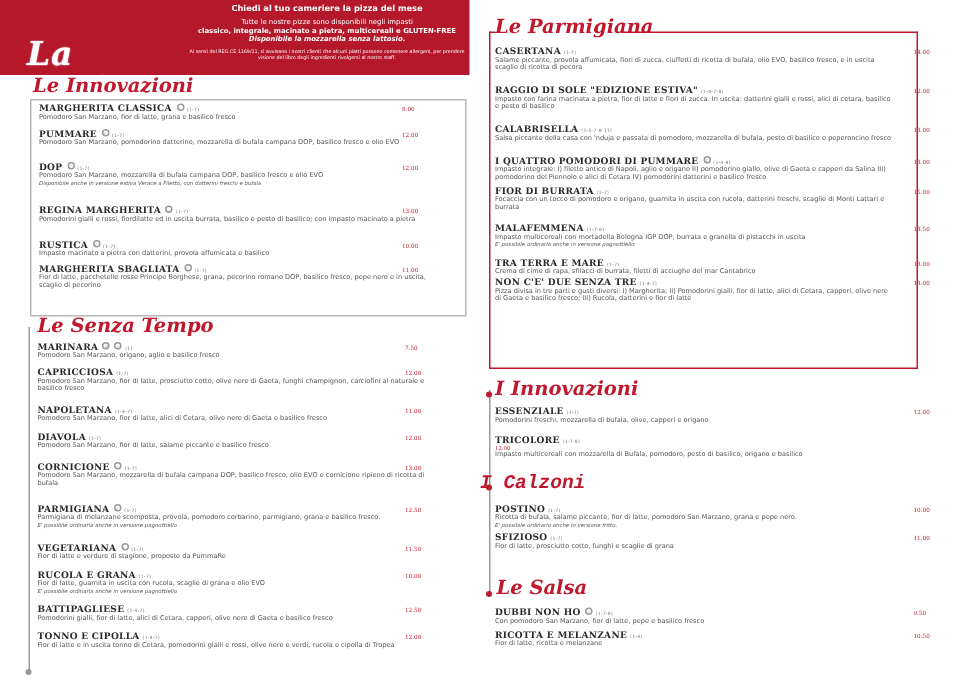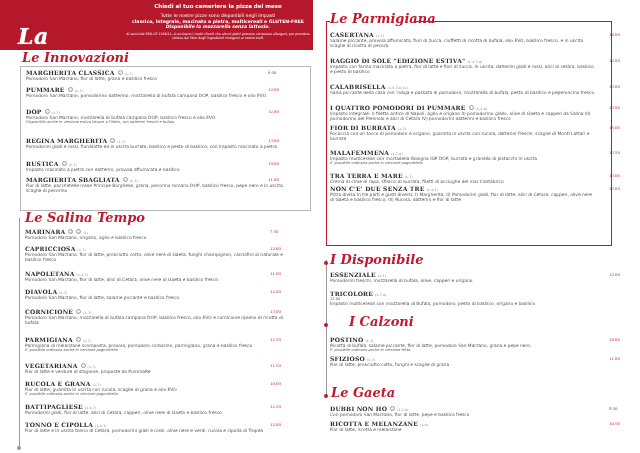--- a/index.html
+++ b/index.html
@@ -104,21 +104,21 @@
     </div>
     <div class="item" style="left: 26px; top: 176px; width: 262px;">
       <div class="name"><span>MARGHERITA SBAGLIATA</span><span class="icon">✓</span><span class="allergens">(1-7)</span></div>
       <div class="desc" style="width: 270px;">Fior di latte, pacchetelle rosse Principe Borghese, grana, pecorino romano DOP, basilico fresco, pepe nero e in uscita, scaglie di pecorino</div>
       <span class="price" style="left: 242px;">11.00</span>
     </div>
   </div>
 
 <div class="vline" style="left:19px; top:218px; height:230px;"></div>
 <div class="dot grey" style="left:17px; top:446px;"></div>
-<div class="section-title" style="left:25px; top:210px;">Le Salina Tempo</div>
+<div class="section-title" style="left:25px; top:210px;">Le Senza Tempo</div>
 <div id="sec-senza">
     <div class="item" style="left: 25px; top: 228px; width: 265px;">
       <div class="name"><span>MARINARA</span><span class="icon">V</span><span class="icon">✓</span><span class="allergens">(1)</span></div>
       <div class="desc" style="width: 270px;">Pomodoro San Marzano, origano, aglio e basilico fresco</div>
       <span class="price" style="left: 245px;">7.50</span>
     </div>
     <div class="item" style="left: 25px; top: 245px; width: 265px;">
       <div class="name"><span>CAPRICCIOSA</span><span class="allergens">(1-7)</span></div>
       <div class="desc" style="width: 270px;">Pomodoro San Marzano, fior di latte, prosciutto cotto, olive nere di Gaeta, funghi champignon, carciofini al naturale e basilico fresco</div>
       <span class="price" style="left: 245px;">12.00</span>
@@ -210,52 +210,52 @@
     </div>
     <div class="item" style="left: 330px; top: 185px; width: 299px;">
       <div class="name"><span>NON C'E' DUE SENZA TRE</span><span class="allergens">(1-4-7)</span></div>
       <div class="desc" style="width: 265px;">Pizza divisa in tre parti e gusti diversi: I) Margherita; II) Pomodorini gialli, fior di latte, alici di Cetara, capperi, olive nere di Gaeta e basilico fresco; III) Rucola, datterini e fior di latte</div>
       <span class="price" style="left: 279px;">13.00</span>
     </div>
   </div>
 
 <div class="vline" style="left:326px; top:260px; height:135px;"></div>
 <div class="dot" style="left:324px; top:261px;"></div>
-<div class="section-title" style="left:330px; top:252px;">I Disponibile</div>
+<div class="section-title" style="left:330px; top:252px;">I Innovazioni</div>
 <div id="sec-pagn">
     <div class="item" style="left: 330px; top: 271px; width: 299px;">
       <div class="name"><span>ESSENZIALE</span><span class="allergens">(1-7)</span></div>
       <div class="desc" style="width: 260px;">Pomodorini freschi, mozzarella di bufala, olive, capperi e origano</div>
       <span class="price" style="left: 279px;">12.00</span>
     </div>
     <div class="item" style="left: 330px; top: 290px; width: 299px;">
       <div class="name"><span>TRICOLORE</span><span class="allergens">(1-7-8)</span></div>
       <span class="price-inline">12.00</span>
       <div class="desc" style="width: 260px;">Impasto multicereali con mozzarella di Bufala, pomodoro, pesto di basilico, origano e basilico</div>
     </div>
   </div>
 
 <div class="dot" style="left:324px; top:323px;"></div>
-<div class="section-title" style="left:349px; top:314px;">I Calzoni</div>
+<div class="section-title" style="left:320px; top:314px;font-family:Liberation Mono, monospace;">I Calzoni</div>
 <div id="sec-calz">
     <div class="item" style="left: 330px; top: 336px; width: 299px;">
       <div class="name"><span>POSTINO</span><span class="allergens">(1-7)</span></div>
       <div class="desc" style="width: 260px;">Ricotta di bufala, salame piccante, fior di latte, pomodoro San Marzano, grana e pepe nero.</div>
       <div class="note" style="width: 260px;">E' possibile ordinarlo anche in versione fritto.</div>
       <span class="price" style="left: 279px;">10.00</span>
     </div>
     <div class="item" style="left: 330px; top: 355px; width: 299px;">
       <div class="name"><span>SFIZIOSO</span><span class="allergens">(1-7)</span></div>
       <div class="desc" style="width: 260px;">Fior di latte, prosciutto cotto, funghi e scaglie di grana</div>
       <span class="price" style="left: 279px;">11.00</span>
     </div>
   </div>
 
 <div class="dot" style="left:324px; top:394px;"></div>
-<div class="section-title" style="left:331px; top:385px;">Le Gaeta</div>
+<div class="section-title" style="left:331px; top:385px;">Le Salsa</div>
 <div id="sec-fritte">
     <div class="item" style="left: 330px; top: 405px; width: 299px;">
       <div class="name"><span>DUBBI NON HO</span><span class="icon">✓</span><span class="allergens">(1-7-8)</span></div>
       <div class="desc" style="width: 260px;">Con pomodoro San Marzano, fior di latte, pepe e basilico fresco</div>
       <span class="price" style="left: 279px;">9.50</span>
     </div>
     <div class="item" style="left: 330px; top: 420px; width: 299px;">
       <div class="name"><span>RICOTTA E MELANZANE</span><span class="allergens">(1-4)</span></div>
       <div class="desc" style="width: 260px;">Fior di latte, ricotta e melanzane</div>
       <span class="price" style="left: 279px;">10.50</span>

